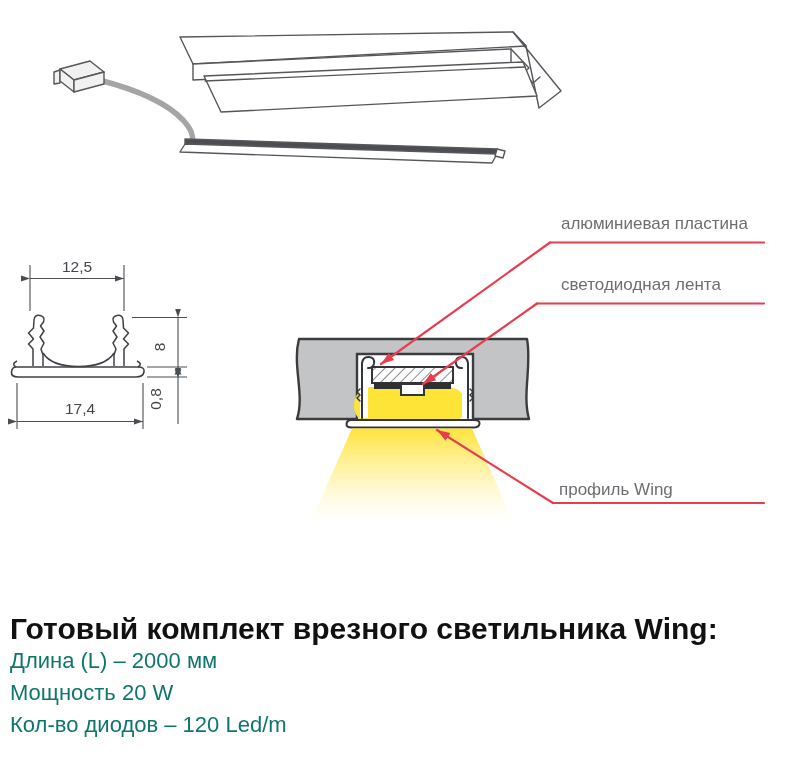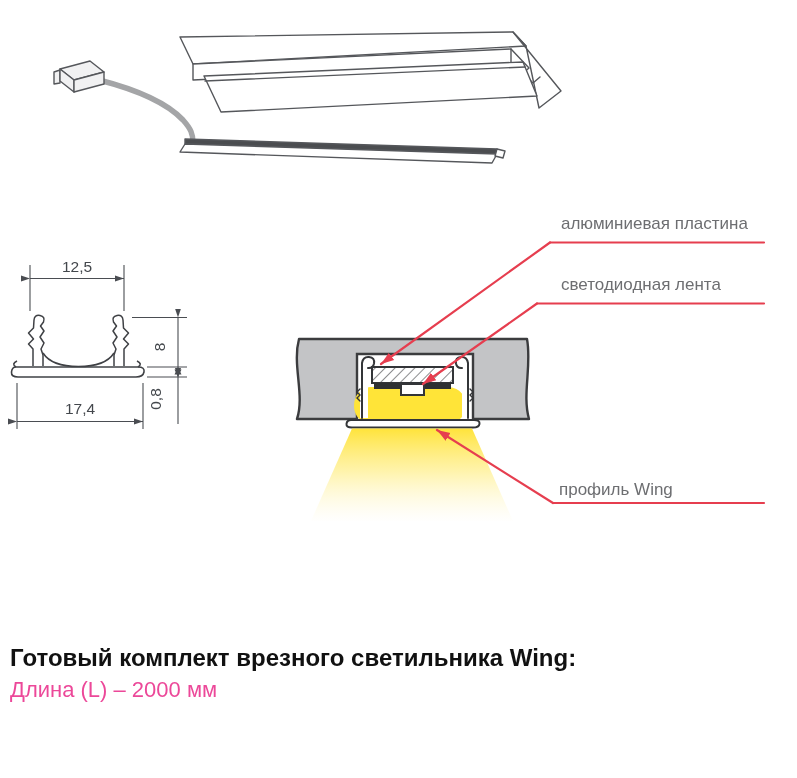--- a/index.html
+++ b/index.html
@@ -3,22 +3,22 @@
 <meta charset="utf-8">
 <style>
   html,body{margin:0;padding:0;background:#fff;}
   .page{position:relative;width:797px;height:778px;background:#ffffff;overflow:hidden;
         font-family:"Liberation Sans",sans-serif;}
   .art{position:absolute;left:0;top:0;width:797px;height:778px;}
   .art text{font-family:"Liberation Sans",sans-serif;}
   .dim-text{font-size:15.5px;fill:#43474c;}
   .callout-text{font-size:17px;fill:#6d6e71;}
   .specs{position:absolute;left:10px;top:612px;width:760px;color:#1a1a1a;}
-  .specs-title{font-size:24px;font-weight:700;line-height:33px;color:#111;margin-top:29px;}
-  .specs-line{font-size:22px;font-weight:400;line-height:32px;color:#ec4899;}
+  .specs-title{font-size:30px;font-weight:700;line-height:33px;color:#111;}
+  .specs-line{font-size:22px;font-weight:400;line-height:32px;color:#0f766e;}
 </style>
 </head>
 <body>
 
 <div class="page">
 
 <svg class="art" viewBox="0 0 797 778">
   <defs>
     <pattern id="hatch" width="7" height="7" patternTransform="rotate(45)" patternUnits="userSpaceOnUse">
       <rect width="7" height="7" fill="#ffffff"></rect>
@@ -163,15 +163,17 @@
   <g>
     <text class="callout-text" x="561" y="229">алюминиевая пластина</text>
     <text class="callout-text" x="561" y="290">светодиодная лента</text>
     <text class="callout-text" x="559" y="495">профиль Wing</text>
   </g>
 </svg>
 
 <div class="specs">
   <div class="specs-title">Готовый комплект врезного светильника Wing:</div>
   <div class="specs-line">Длина (L) – 2000 мм</div>
+  <div class="specs-line">Мощность 20 W</div>
+  <div class="specs-line">Кол-во диодов – 120 Led/m</div>
 </div>
 
 </div>
 
 </body></html>

